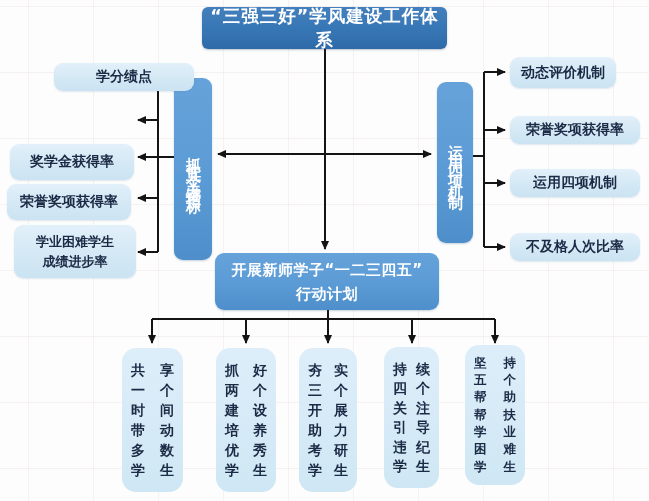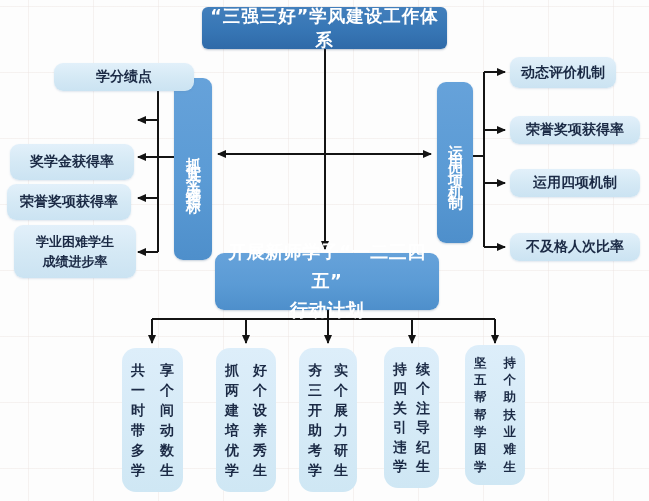--- a/index.html
+++ b/index.html
@@ -41,21 +41,21 @@
     color:var(--text-dark);font-weight:bold;border-radius:9px;
     box-shadow:0 1px 2px rgba(90,130,170,.18);
     font-size:14px;
   }
   .two-line{white-space:pre-line;line-height:1.5;font-size:13px;}
   .v-label{
     writing-mode:vertical-lr;text-orientation:upright;
     font-size:15px;letter-spacing:6px;line-height:1;
   }
   .v-label.short{letter-spacing:10px;}
-  .mid-box{white-space:pre-line;line-height:1.6;font-size:18px;letter-spacing:.5px;}
+  .mid-box{white-space:pre-line;line-height:1.6;font-size:15px;letter-spacing:.5px;}
   .group-box{
     background:linear-gradient(180deg,#ddeefa 0%,#cfe7f4 100%);
     color:var(--text-dark);font-weight:bold;border-radius:14px;
     position:absolute;box-sizing:border-box;
     display:flex;flex-direction:column;justify-content:space-evenly;
     padding:9px 9px;font-size:14px;
   }
   .group-box.dense{font-size:12.5px;padding:7px 9px;}
   .pair-row{display:flex;justify-content:space-between;line-height:1;}
   svg.arrows{position:absolute;left:0;top:0;pointer-events:none;}

